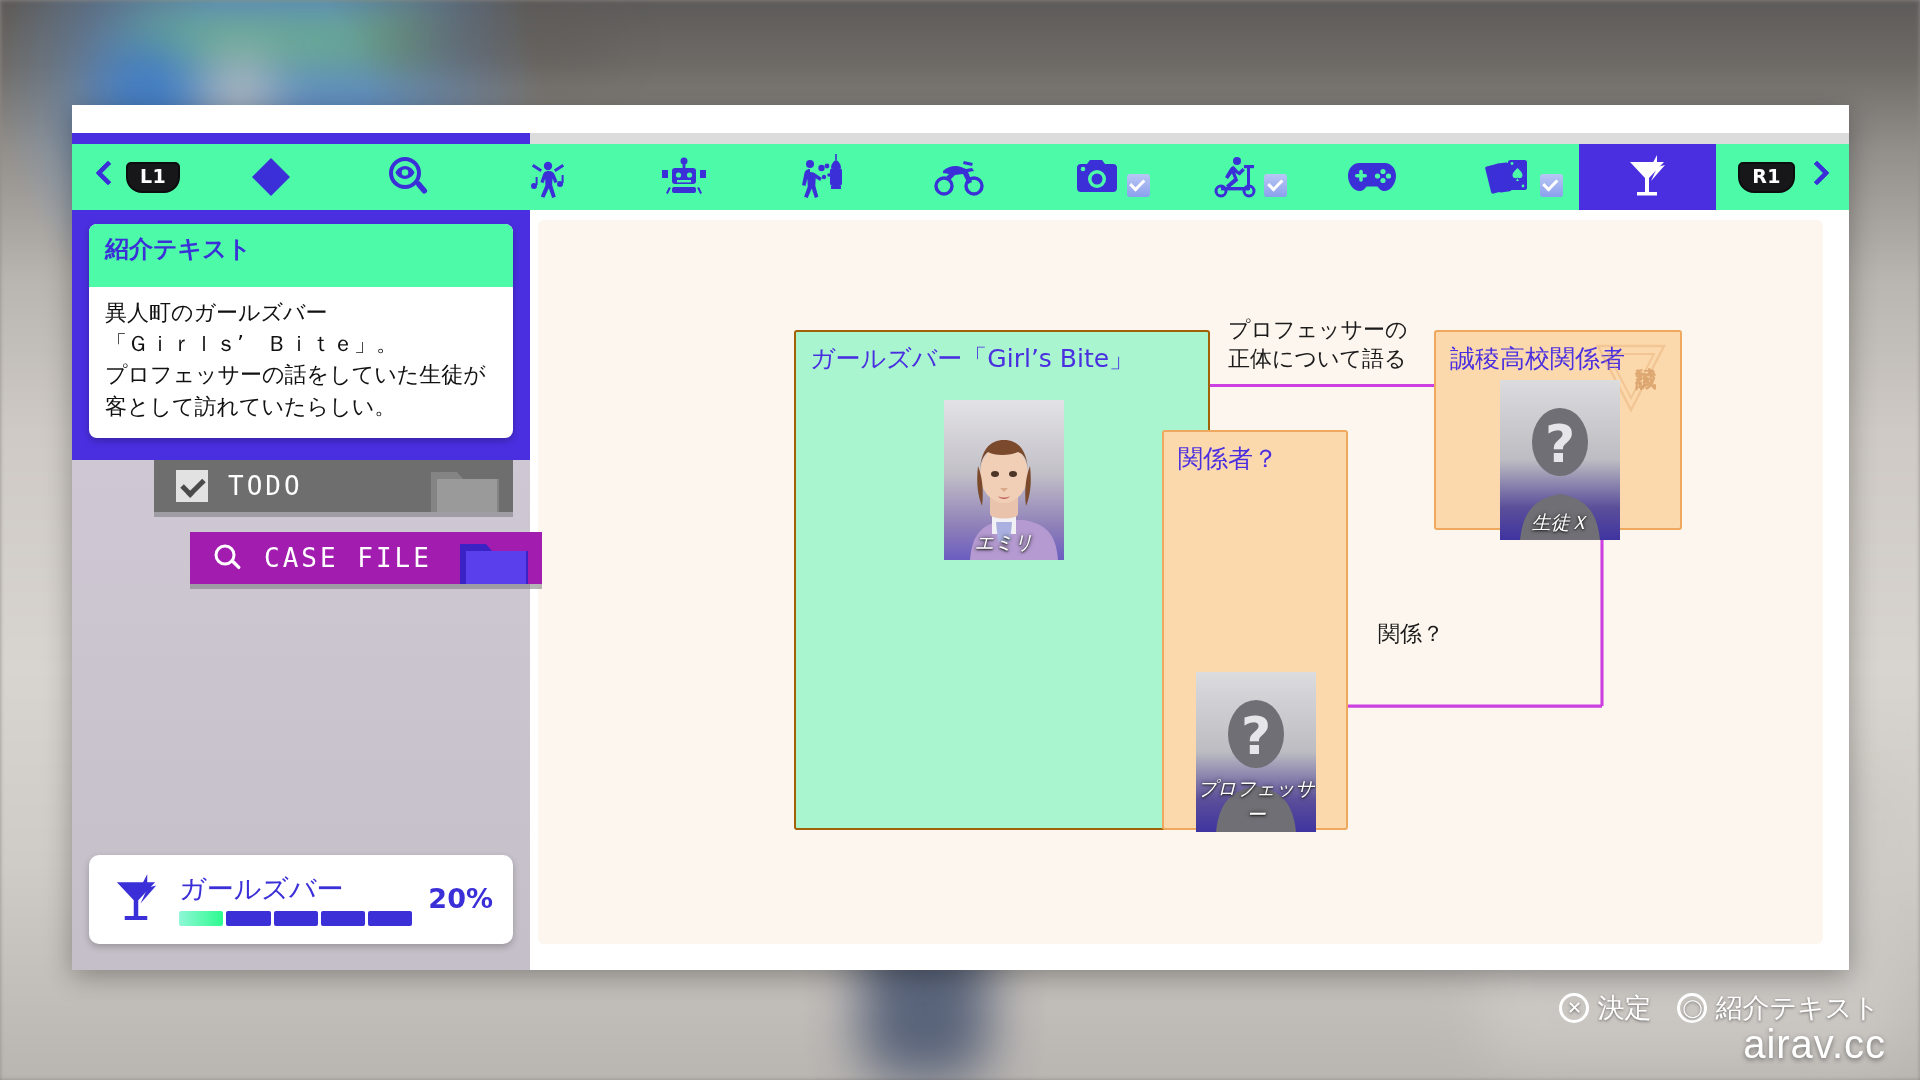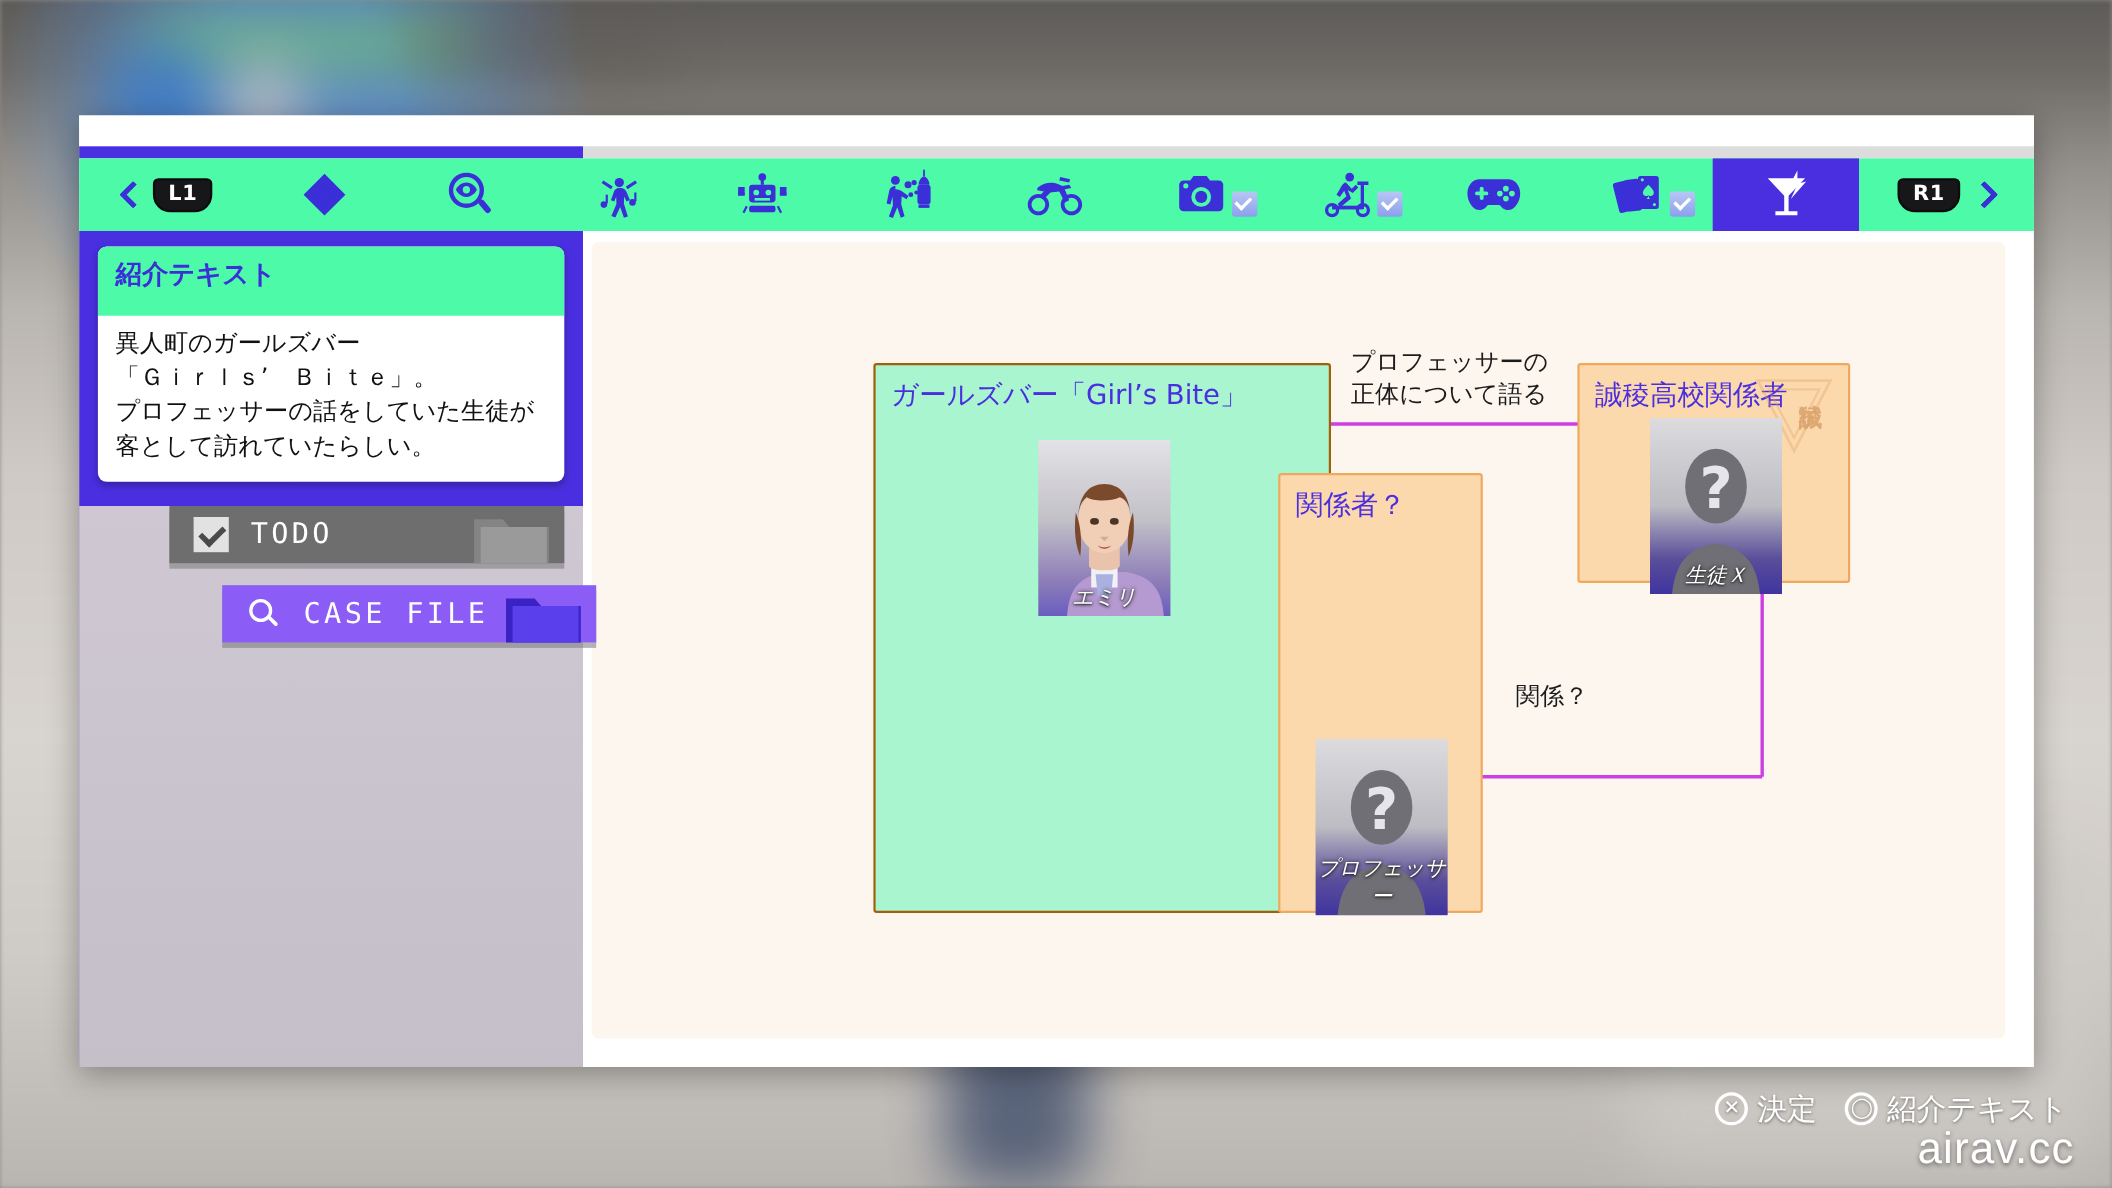--- a/index.html
+++ b/index.html
@@ -43,21 +43,21 @@
   
   #rail { height:11px; display:flex; }
   #rail .filled { width:458px; background:#4a2fe0; }
   #rail .rest   { flex:1; background:#dcdcdc; }
 
   
   #navbar {
     height:66px; background:#4dfaa8; display:flex; align-items:center;
     position:relative;
   }
-  .nav-side { display:flex; align-items:center; gap:10px; padding:0 35px; }
+  .nav-side { display:flex; gap:10px; padding:0 22px; }
   .chev { width:22px; height:22px; position:relative; }
   .chev:before{
     content:""; position:absolute; left:5px; top:2px; width:13px; height:13px;
     border-left:5px solid #3b2fd8; border-bottom:5px solid #3b2fd8;
     transform:rotate(45deg); border-radius:2px;
   }
   .chev.right:before{ transform:rotate(-135deg); left:3px; }
   .bumper {
     background:#17171a; color:#ffffff; font-family:"DejaVu Sans", sans-serif;
     font-size:19px; font-weight:700; letter-spacing:.5px;
@@ -113,21 +113,21 @@
   .menu-row { position:relative; height:58px; margin-bottom:14px; }
   .menu-item {
     position:absolute; top:0; height:52px;
     display:flex; align-items:center; gap:20px;
     padding-left:22px; color:#fff; font-size:26px; letter-spacing:3px;
     font-family:"DejaVu Sans Mono","Liberation Mono",monospace;
     box-shadow:0 5px 0 rgba(120,120,125,.55);
     overflow:hidden;
   }
   .menu-item.todo { left:82px; right:17px; background:#6e6e6e; }
-  .menu-item.case { left:130px; right:-12px; background:#8b5cf6; }
+  .menu-item.case { left:118px; right:-12px; background:#a21caf; }
   .mi-check {
     width:32px; height:32px; background:#e2e2e2; position:relative; flex:none;
   }
   .mi-check:after{
     content:""; position:absolute; left:6px; top:8px; width:17px; height:9px;
     border-left:5px solid #4a4a4a; border-bottom:5px solid #4a4a4a;
     transform:rotate(-45deg);
   }
   .mi-search { width:32px; height:32px; flex:none; }
   .mi-folder {
@@ -426,20 +426,39 @@
             <svg class="mi-folder" viewBox="0 0 72 54">
               <path d="M2 10h26l6 7h36v35H2z" fill="#3a22c4"></path>
               <path d="M8 17h60v35H8z" fill="#5a40ec"></path>
             </svg>
           </div>
         </div>
       </div>
 
       <div class="spacer"></div>
 
+      <div class="prog-card">
+        <svg class="prog-icon" viewBox="0 0 48 46">
+          <g fill="#3b2fd8">
+            <path d="M7 8h34L26 24v14h8v3.6H14V38h8V24z"></path>
+            <path d="M34 1l-9 17 8-2-5 11 14-16-8 2z"></path>
+          </g>
+        </svg>
+        <div class="prog-main">
+          <div class="prog-label">ガールズバー</div>
+          <div class="prog-bar">
+            <span class="prog-seg on"></span>
+              <span class="prog-seg"></span>
+              <span class="prog-seg"></span>
+            <span class="prog-seg"></span>
+              <span class="prog-seg"></span>
+          </div>
+        </div>
+        <div class="prog-pct">20%</div>
+      </div>
     </div>
 
     <div id="main">
 
       <svg class="links" viewBox="0 0 1250 700" preserveAspectRatio="none">
 
         <path d="M975 160 L292 160" stroke="#cc3fe0" stroke-width="3" fill="none"></path>
         <polygon points="292,160 308,151 308,169" fill="#cc3fe0"></polygon>
 
         <path d="M1035 470 L1035 300" stroke="#cc3fe0" stroke-width="3" fill="none"></path>

